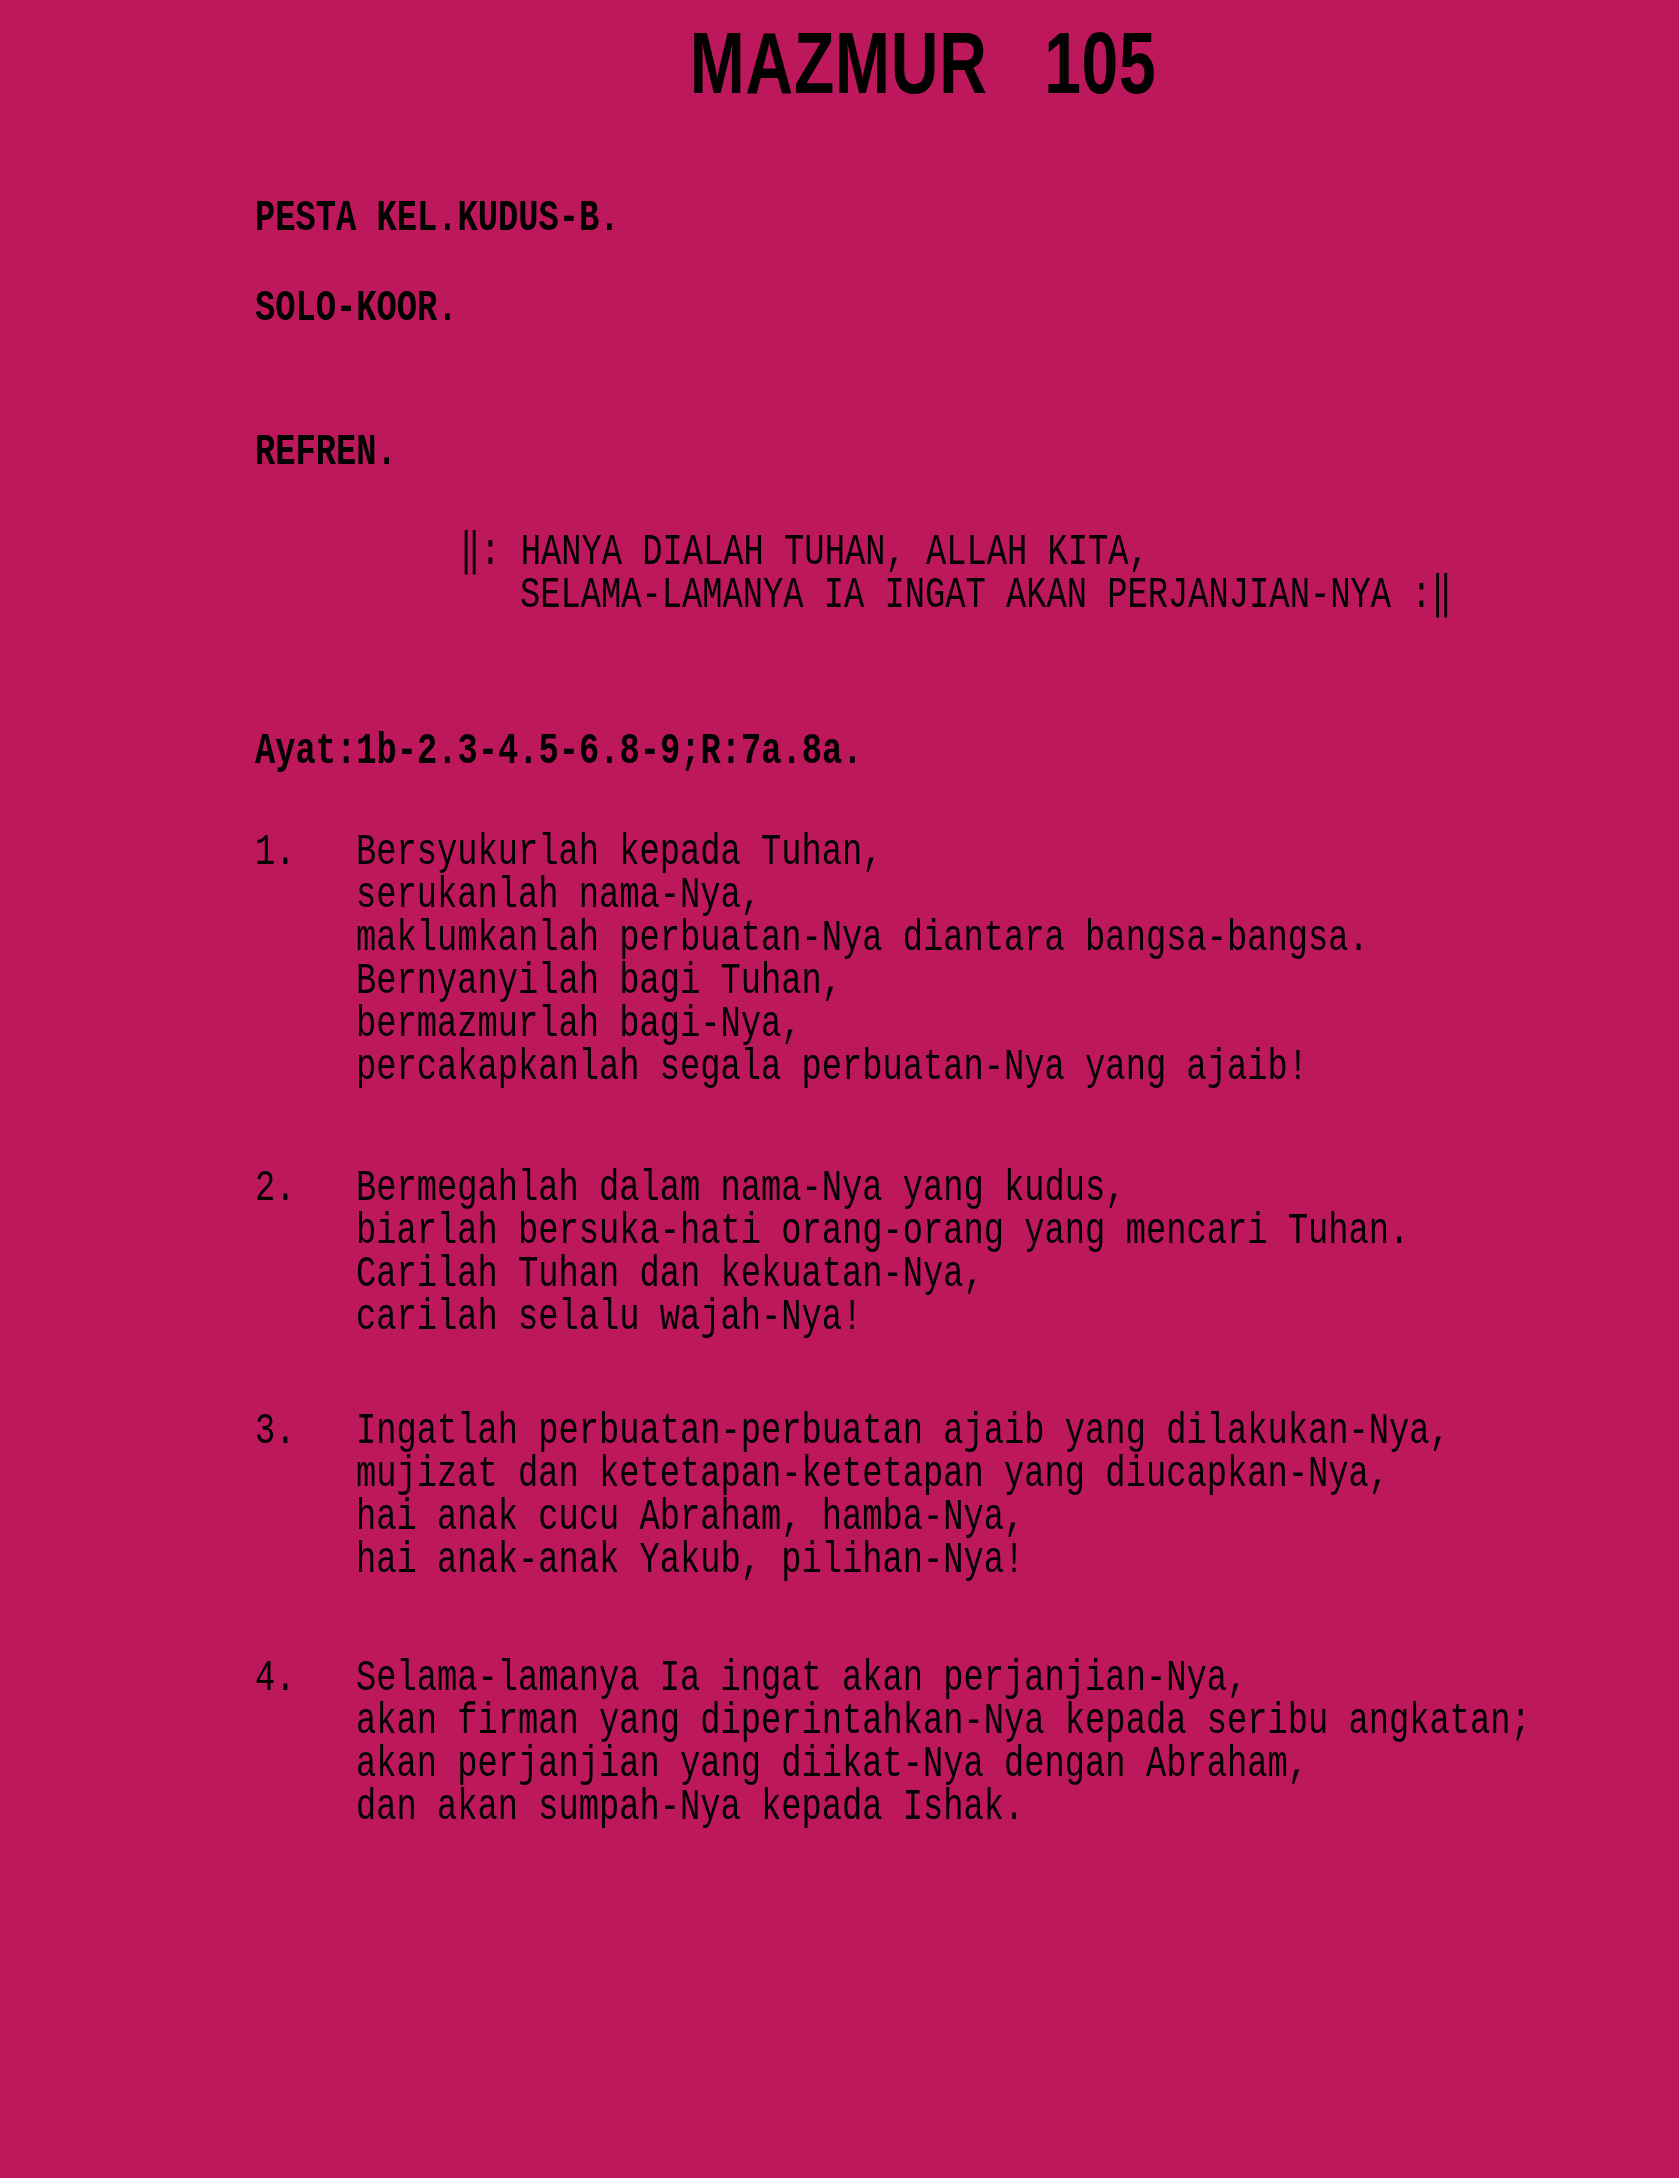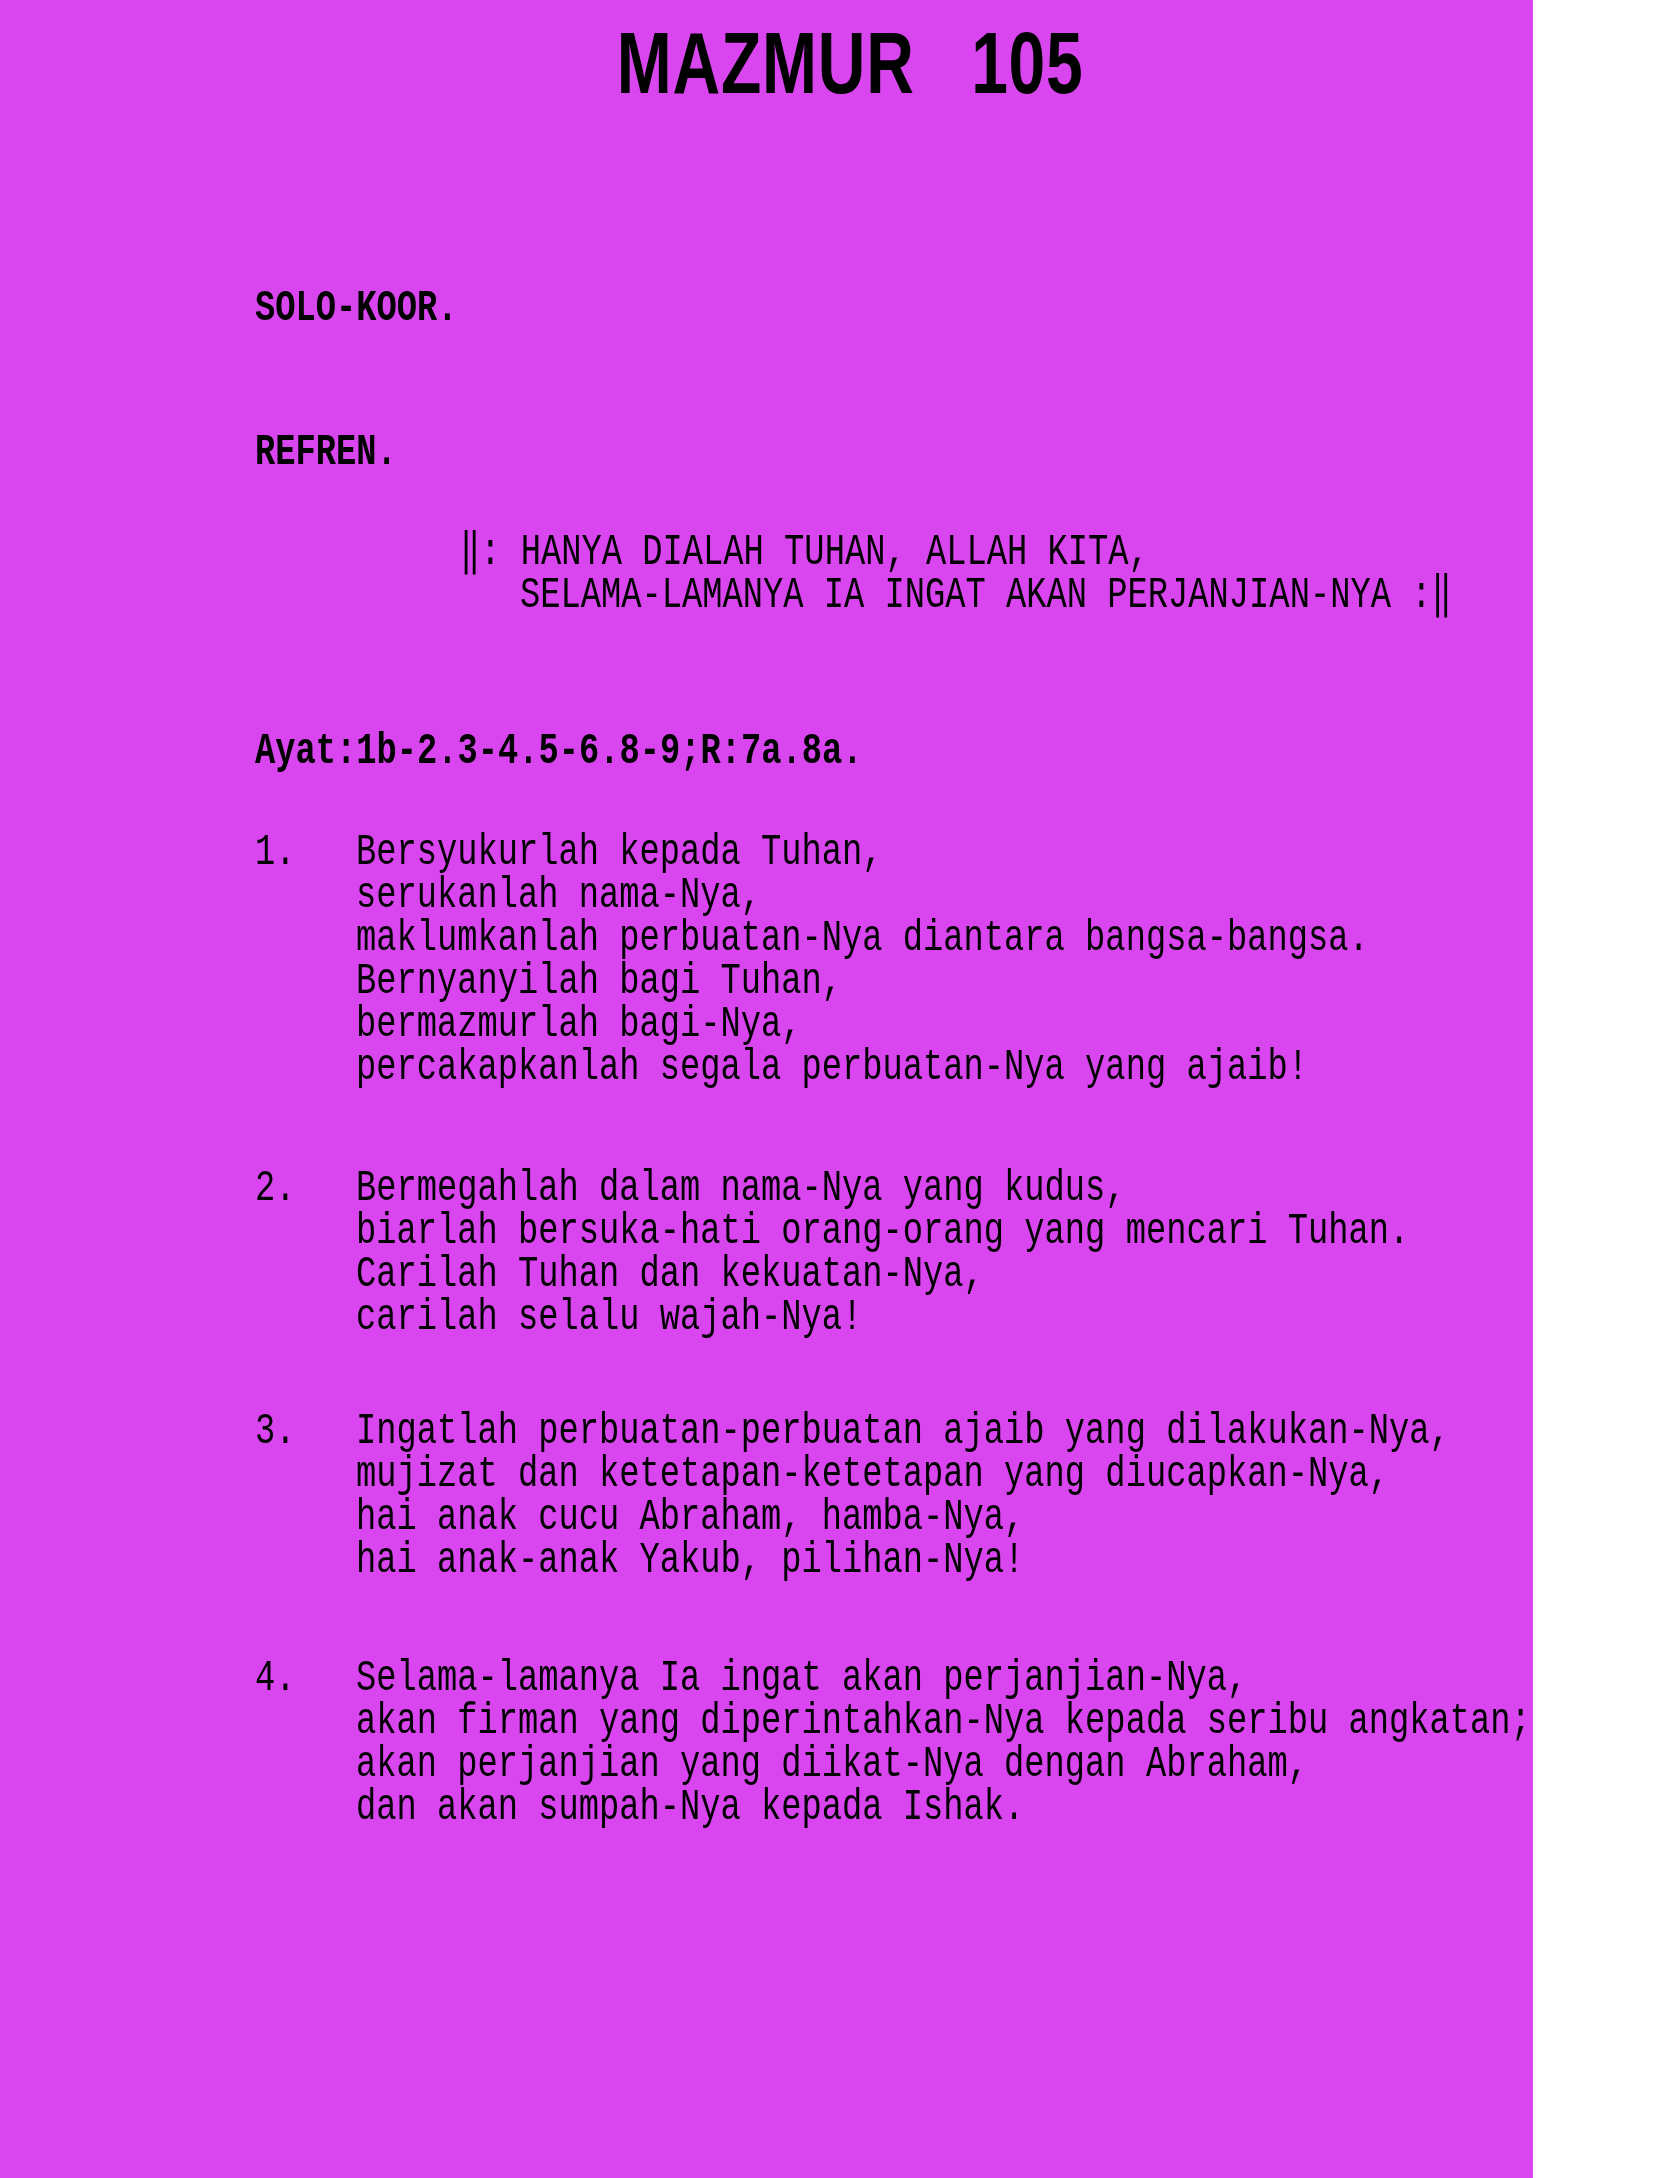--- a/index.html
+++ b/index.html
@@ -2,23 +2,23 @@
 <html><head>
 <meta charset="utf-8">
 <style>
   html, body {
     margin: 0;
     padding: 0;
     background: #ffffff;
   }
   .page {
     position: relative;
-    width: 1533px;
+    width: 1679px;
     height: 2178px;
-    background: #d946ef;
+    background: #be185d;
     color: #000000;
     overflow: hidden;
   }
   
   .ln {
     font-family: "Liberation Mono", "DejaVu Sans Mono", monospace;
     font-size: 45px;
     line-height: 43px;
     white-space: pre;
     transform: scaleX(0.75);
@@ -72,20 +72,23 @@
     margin-left: 101px; 
   }
 </style>
 </head>
 <body>
 
 <div class="page">
 
   <h1 class="title"><span class="title-inner">MAZMUR 105</span></h1>
 
+  <div class="block bold" style="top:197px">
+    <div class="ln">PESTA KEL.KUDUS-B.</div>
+  </div>
 
   <div class="block bold" style="top:287px">
     <div class="ln">SOLO-KOOR.</div>
   </div>
 
   <div class="block bold" style="top:431px">
     <div class="ln">REFREN.</div>
   </div>
 
   <div class="refrain-block">

